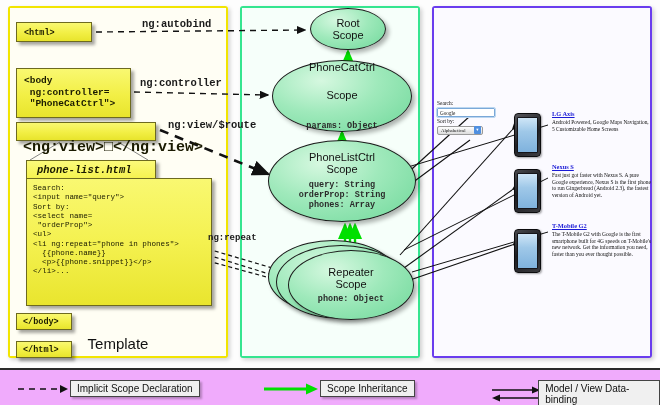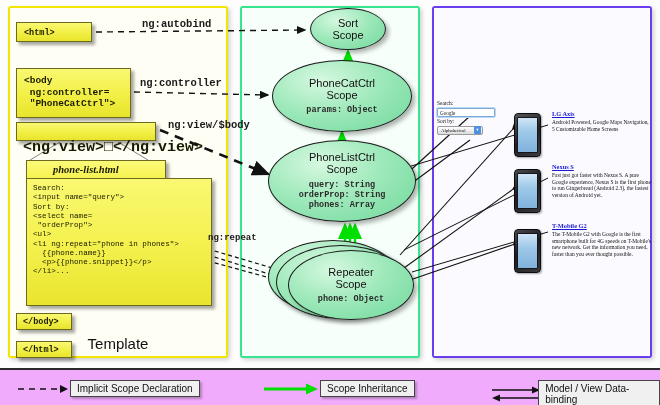--- a/index.html
+++ b/index.html
@@ -42,26 +42,25 @@
     font-weight: bold;
     color: #1a1a00;
     white-space: pre;
     line-height: 1.22;
   }
   #box-html { left: 16px; top: 22px; width: 76px; height: 20px; font-size: 8.5px; padding: 5px 0 0 7px; }
   #box-body { left: 16px; top: 68px; width: 115px; height: 50px; font-size: 9.5px; padding: 6px 0 0 7px; }
   #box-ngview { left: 16px; top: 122px; width: 140px; height: 19px; font-size: 15px; padding: 16px 0 0 6px; }
 
   #box-phonelist-tab {
-    left: 26px; top: 160px; width: 140px; height: 19px;
+    left: 26px; top: 160px; width: 130px; height: 19px;
     font-size: 10.5px; font-style: italic;
-    padding: 3px 0 0 26px;
+    padding: 3px 0 0 10px;
     border-bottom: none;
     background: linear-gradient(180deg,#fbfa7a 0%, #f5f24e 100%);
-    font-family: Liberation Serif, serif;
   }
   #box-phonelist-body {
     left: 26px; top: 178px; width: 186px; height: 128px;
     font-size: 7.6px; font-weight: normal;
     padding: 5px 0 0 6px;
     background: linear-gradient(180deg,#f9f871 0%, #f4f150 50%, #e9e52e 100%);
   }
   #box-bodyclose { left: 16px; top: 313px; width: 56px; height: 17px; font-size: 8.5px; padding: 3px 0 1px 6px; }
   #box-htmlclose { left: 16px; top: 341px; width: 56px; height: 17px; font-size: 8.5px; padding: 3px 0 0 6px; }
 
@@ -73,21 +72,21 @@
     background: radial-gradient(ellipse at 35% 28%, #d6f8e0 0%, #9fe9bb 45%, #6fd89a 100%);
     box-shadow: 3px 3px 4px rgba(0,0,0,0.3);
     text-align: center;
     display: flex; flex-direction: column;
     align-items: center; justify-content: center;
   }
   .scope-title { font-size: 11px; color: #111; line-height: 1.1; font-family: "Liberation Sans", sans-serif; }
   .scope-props { font-family: "Liberation Mono", monospace; font-weight: bold; font-size: 8.5px; color: #2b2b2b; line-height: 1.22; margin-top: 4px; white-space: pre; }
 
   #scope-root      { left: 310px; top: 8px;   width: 76px; height: 42px; }
-  #scope-phonecat  { left: 272px; top: 60px;  width: 140px; height: 72px; }
+  #scope-phonecat  { left: 272px; top: 60px;  width: 140px; height: 72px; gap: 16px; }
   #scope-phonelist { left: 268px; top: 140px; width: 148px; height: 82px; }
   #scope-rep-b3    { left: 268px; top: 240px; width: 130px; height: 74px; z-index:1;}
   #scope-rep-b2    { left: 276px; top: 245px; width: 130px; height: 74px; z-index:2;}
   #scope-repeater  { left: 288px; top: 250px; width: 126px; height: 70px; z-index:3;}
 
   
   #view-form { position: absolute; left: 437px; top: 101px; width: 60px; }
   .vf-label { font-family: "Liberation Serif", serif; font-size: 5.4px; color: #111; line-height: 1.1; }
   #view-search-input {
     width: 58px; height: 9px; border: 1px solid #7aa8d8;
@@ -263,25 +262,25 @@
 &lt;ul&gt;
 &lt;li ng:repeat="phone in phones"&gt;
   {{phone.name}}
   &lt;p&gt;{{phone.snippet}}&lt;/p&gt;
 &lt;/li&gt;...</div>
   <div class="ybox" id="box-bodyclose">&lt;/body&gt;</div>
   <div class="ybox" id="box-htmlclose">&lt;/html&gt;</div>
 
   <div class="conn-label" id="lbl-autobind">ng:autobind</div>
   <div class="conn-label" id="lbl-controller">ng:controller</div>
-  <div class="conn-label" id="lbl-ngview">ng:view/$body</div>
+  <div class="conn-label" id="lbl-ngview">ng:view/$route</div>
   <div class="conn-label" id="lbl-ngrepeat">ng:repeat</div>
 
   <div class="scope" id="scope-root">
-    <div class="scope-title">Sort</div>
+    <div class="scope-title">Root</div>
     <div class="scope-title">Scope</div>
   </div>
 
   <div class="scope" id="scope-phonecat">
     <div class="scope-title">PhoneCatCtrl</div>
     <div class="scope-title">Scope</div>
     <div class="scope-props">params: Object</div>
   </div>
 
   <div class="scope" id="scope-phonelist">

